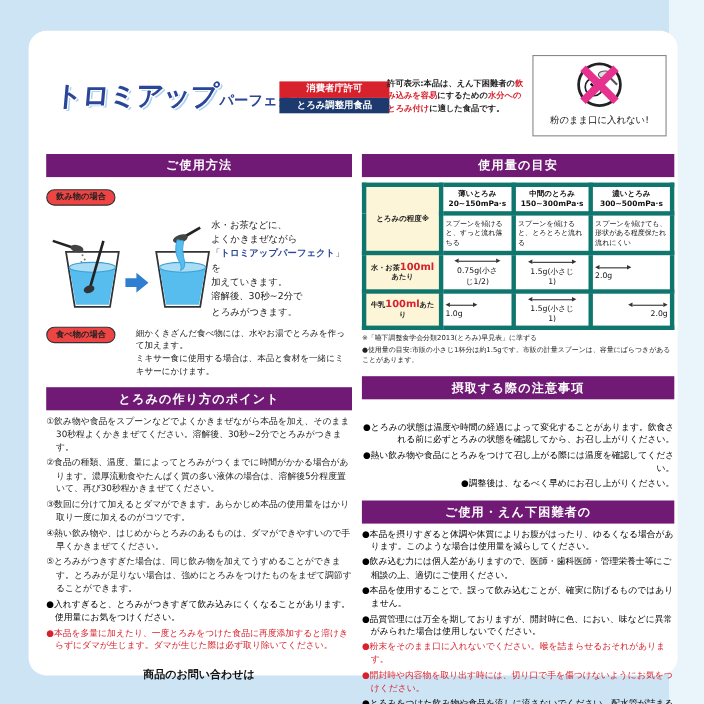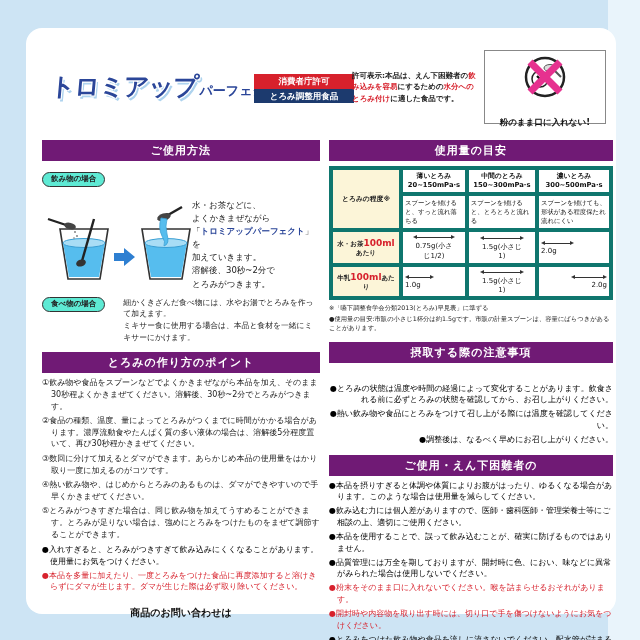--- a/index.html
+++ b/index.html
@@ -14,30 +14,30 @@
     text-shadow:-1px -1px 0 #fff,1px -1px 0 #fff,-1px 1px 0 #fff,1px 1px 0 #fff,2.5px 2.5px 0 #aed3ee;}
   .logo-sub{font-size:13px;font-weight:bold;color:#2b4699;margin-left:2px;}
   .badge{position:absolute;left:228px;top:46px;width:100px;text-align:center;line-height:1;}
   .badge-top{background:#d7212c;color:#fff;font-size:8.5px;font-weight:bold;padding:3px 0;}
   .badge-bottom{background:#1c3a6e;color:#fff;font-size:8.5px;font-weight:bold;padding:3px 0;}
   .permit{position:absolute;left:326px;top:42px;width:128px;font-size:7.5px;
     font-weight:bold;line-height:1.5;color:#222;}
   .permit .red{color:#d7212c;}
   .warnbox{position:absolute;left:458px;top:22px;width:122px;height:74px;
     border:1px solid #888;background:#fff;text-align:center;padding-top:4px;box-sizing:border-box;}
-  .warnbox-label{font-size:8.5px;font-weight:bold;color:#111;margin-top:14px;}
+  .warnbox-label{font-size:8.5px;font-weight:normal;color:#111;margin-top:1px;}
   
   .col-left{position:absolute;left:16px;top:112px;width:278px;}
   .col-right{position:absolute;left:303px;top:112px;width:284px;}
   .section-bar{background:#701a75;color:#fff;font-size:11px;font-weight:bold;
     text-align:center;padding:3px 0;letter-spacing:1px;}
   .txt{font-size:8px;line-height:1.45;color:#1a1a1a;}
   .red{color:#d7212c;}
   .capsule{display:inline-block;border:1px solid #333;border-radius:9px;
-    font-size:7.5px;font-weight:bold;color:#222;padding:1.5px 8px;background:#5eead4;}
+    font-size:7.5px;font-weight:bold;color:#222;padding:1.5px 8px;background:#ef4444;}
   .drink-row{display:flex;margin-top:4px;}
   .drink-illus{width:150px;flex:0 0 150px;}
   .drink-text{font-size:8.5px;line-height:1.55;color:#1a1a1a;white-space:pre-line;padding-top:8px;}
   .brand-inline{color:#2b4699;font-weight:bold;}
   .food-row{display:flex;align-items:flex-start;margin-top:6px;}
   .food-text{font-size:7.8px;line-height:1.5;color:#1a1a1a;margin-left:18px;white-space:pre-line;}
   .points-list .txt{margin-bottom:3px;text-indent:-9px;padding-left:9px;}
   .mt{margin-top:9px;}
   .bullet{font-size:8px;line-height:1.45;margin-bottom:2.5px;text-indent:-8px;padding-left:8px;}
   

